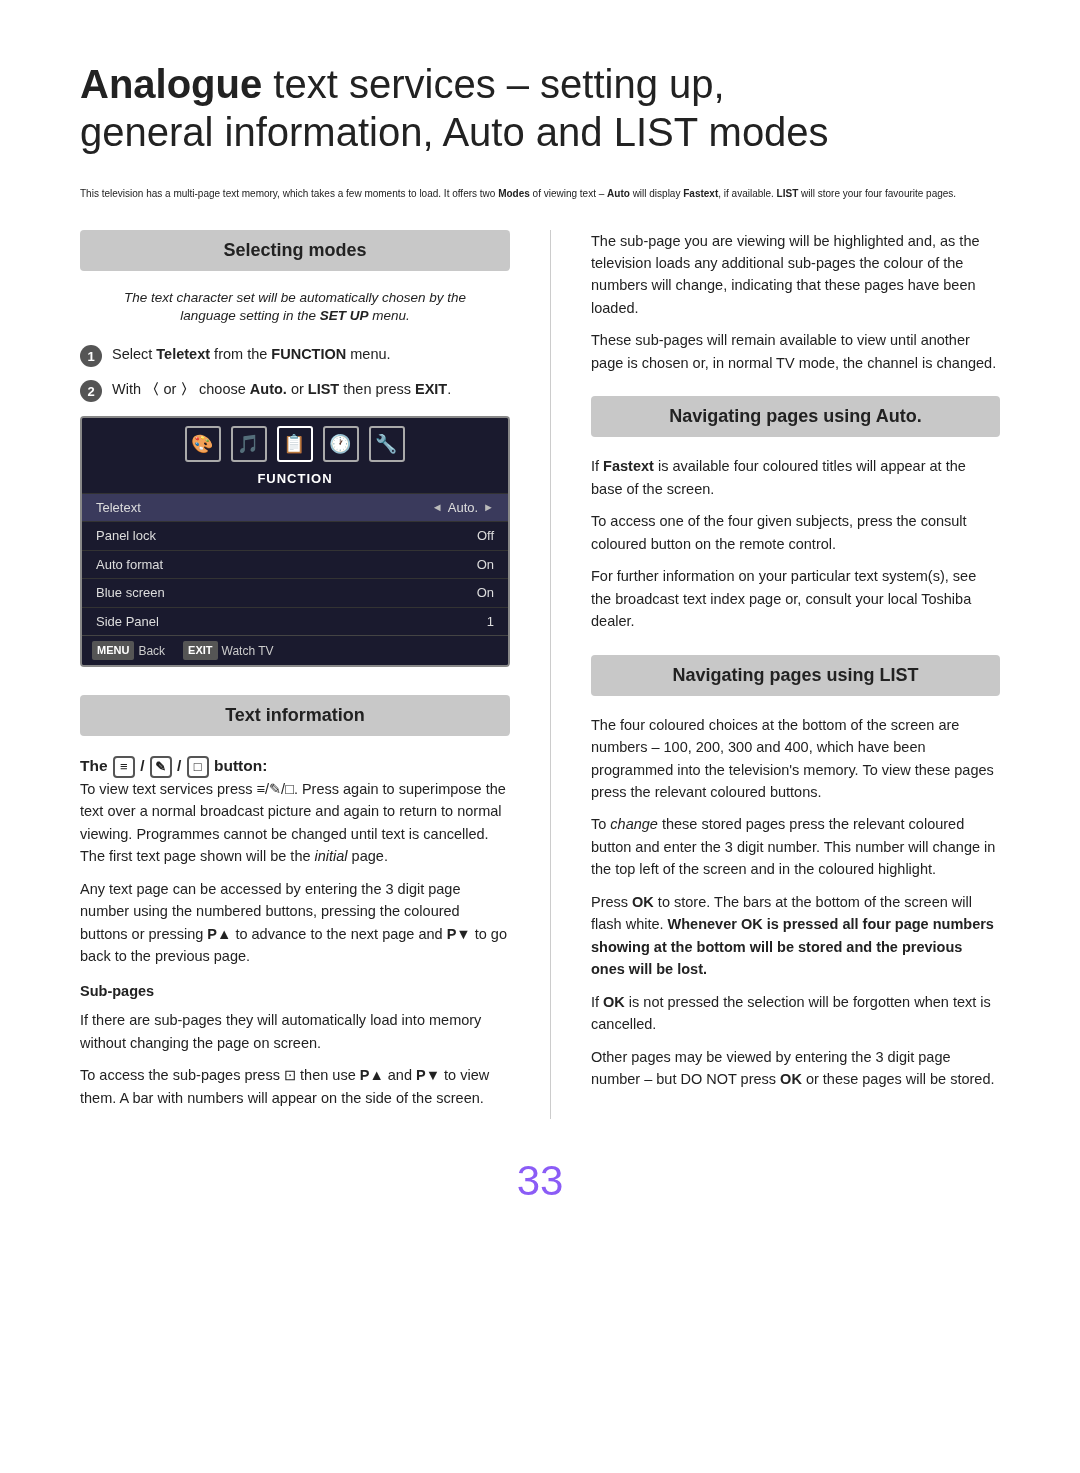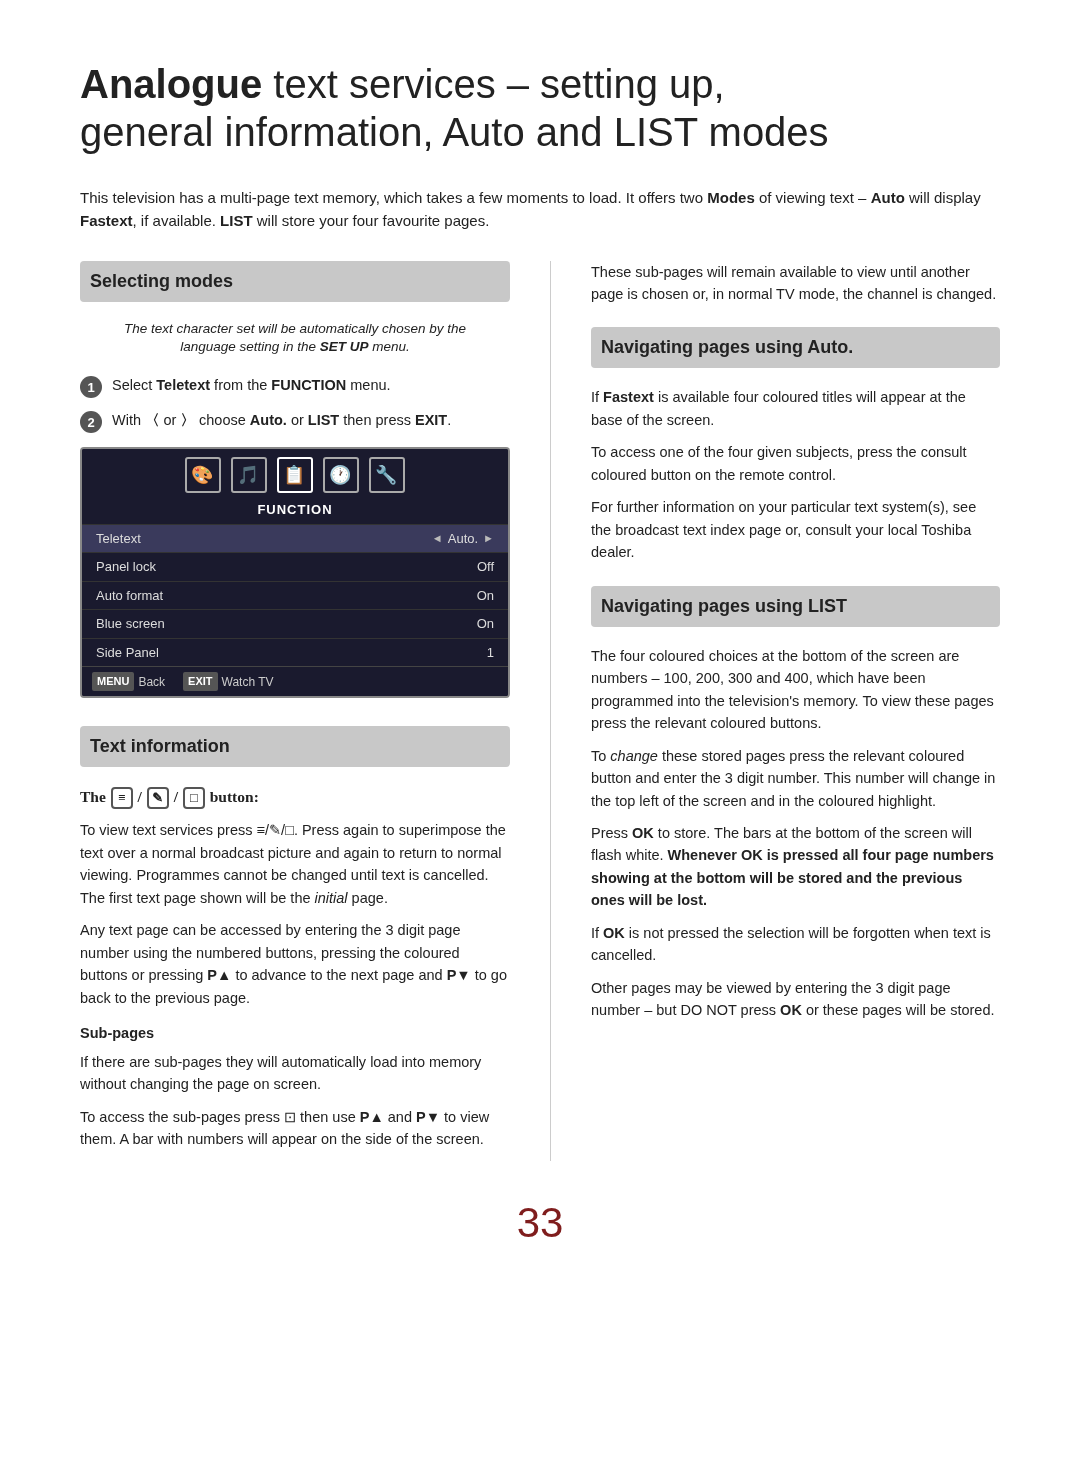--- a/index.html
+++ b/index.html
@@ -21,21 +21,21 @@
     .page-title h1 {
       font-size: 40px;
       font-weight: normal;
       line-height: 1.2;
     }
     .page-title h1 strong {
       font-weight: 900;
     }
 
     .intro-text {
-      font-size: 15px;
+      font-size: 10px;
       margin-bottom: 28px;
       line-height: 1.55;
       margin-top: 28px;
     }
 
     .two-col {
       display: flex;
       gap: 36px;
     }
 
@@ -43,20 +43,21 @@
       width: 430px;
       flex-shrink: 0;
     }
     .right-col {
       flex: 1;
     }
 
     .section-header {
       background: #c8c8c8;
       border-radius: 4px;
+      text-align: center;
       padding: 7px 10px;
       font-size: 18px;
       font-weight: bold;
       margin-bottom: 18px;
     }
 
     .italic-note {
       font-style: italic;
       font-size: 13.5px;
       text-align: center;
@@ -173,22 +174,20 @@
       font-weight: bold;
     }
 
     .text-info-section {
       margin-top: 10px;
     }
 
     .button-label {
       font-size: 15.5px;
       font-weight: bold;
-      margin-bottom: 10px;
-      font-family: Liberation Serif, serif;
     }
 
     .button-icon {
       display: inline-flex;
       align-items: center;
       justify-content: center;
       border: 2px solid #555;
       border-radius: 4px;
       width: 22px;
       height: 22px;
@@ -211,21 +210,21 @@
       font-size: 14.5px;
       margin-bottom: 10px;
       line-height: 1.55;
     }
 
     .page-number {
       text-align: center;
       font-size: 42px;
       font-weight: normal;
       margin-top: 30px;
-      color: #7f1d1d;
+      color: #8b5cf6;
     }
 
     .divider {
       width: 1px;
       background: #ccc;
       margin: 0 4px;
       align-self: stretch;
     }
   </style>
 </head>
@@ -344,20 +343,23 @@
       </p>
     </div>
   </div>
 
   <div class="divider"></div>
 
   <div class="right-col">
 
     <div class="right-section">
       <p>
+        The sub-page you are viewing will be highlighted and, as the television loads any additional sub-pages the colour of the numbers will change, indicating that these pages have been loaded.
+      </p>
+      <p>
         These sub-pages will remain available to view until another page is chosen or, in normal TV mode, the channel is changed.
       </p>
     </div>
 
     <div class="section-header">Navigating pages using Auto.</div>
 
     <div class="right-section">
       <p>
         If <strong>Fastext</strong> is available four coloured titles will appear at the base of the screen.
       </p>

